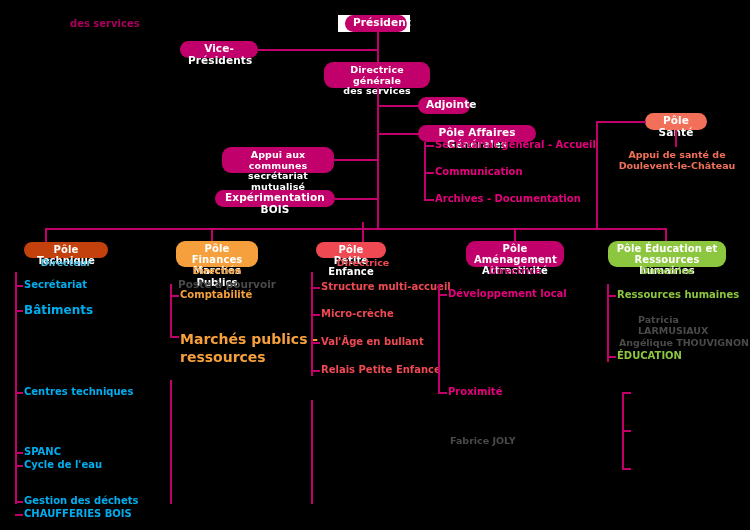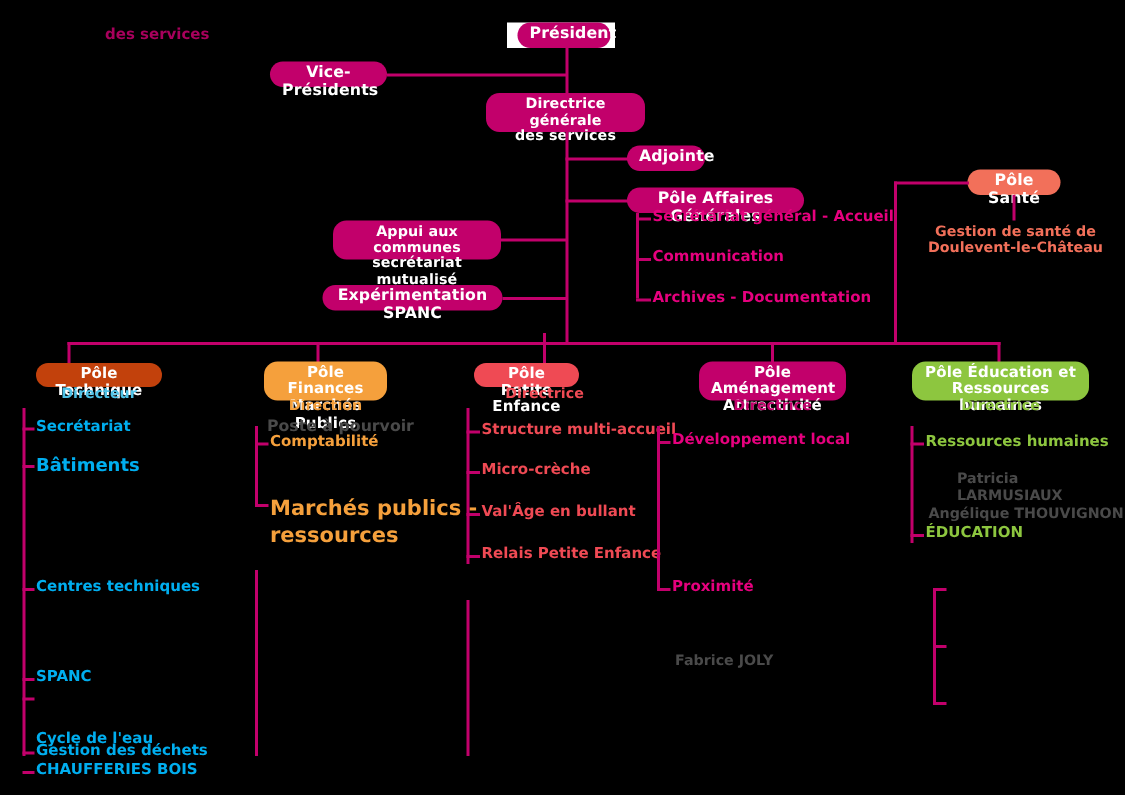--- a/index.html
+++ b/index.html
@@ -74,31 +74,31 @@
   <div class="lbl" style="left:435px;top:166px;font-size:10px;color:#E6007E;">Communication</div>
   <div class="line" style="left:424px;top:172px;width:10px;height:1.6px;"></div>
 
   <div class="lbl" style="left:435px;top:193px;font-size:10px;color:#E6007E;">Archives - Documentation</div>
   <div class="line" style="left:424px;top:199px;width:10px;height:1.6px;"></div>
 
   <div class="badge" style="left:222px;top:147px;width:112px;height:26px;background:#C2006B;font-size:9.5px;padding-top:3px;">Appui aux communes
 secrétariat mutualisé</div>
   <div class="line" style="left:334px;top:159px;width:44px;height:1.6px;"></div>
 
-  <div class="badge" style="left:215px;top:190px;width:120px;height:17px;background:#C2006B;font-size:10.5px;padding-top:2px;">Expérimentation SPANC</div>
+  <div class="badge" style="left:215px;top:190px;width:120px;height:17px;background:#C2006B;font-size:10.5px;padding-top:2px;">Expérimentation BOIS</div>
   <div class="line" style="left:335px;top:198px;width:43px;height:1.6px;"></div>
 
   <div class="badge" style="left:645px;top:113px;width:62px;height:17px;background:#F2705A;font-size:10.5px;padding-top:2px;">Pôle Santé</div>
 
   <div class="line" style="left:596px;top:121px;width:50px;height:1.6px;"></div>
 
   <div class="line" style="left:596px;top:121px;width:1.6px;height:108px;"></div>
 
   <div class="line" style="left:675px;top:130px;width:1.6px;height:17px;"></div>
-  <div class="lbl ctr" style="left:613px;top:150px;width:128px;font-size:9.5px;color:#F2705A;text-align:center;">Gestion de santé de
+  <div class="lbl ctr" style="left:613px;top:150px;width:128px;font-size:9.5px;color:#F2705A;text-align:center;">Appui de santé de
 Doulevent-le-Château</div>
 
   <div class="line" style="left:45px;top:228px;width:622px;height:1.6px;"></div>
 
   <div class="line" style="left:45px;top:228px;width:1.6px;height:16px;"></div>
   <div class="line" style="left:211px;top:228px;width:1.6px;height:16px;"></div>
   <div class="line" style="left:362px;top:222px;width:1.6px;height:22px;"></div>
   <div class="line" style="left:514px;top:228px;width:1.6px;height:16px;"></div>
   <div class="line" style="left:665px;top:228px;width:1.6px;height:16px;"></div>
 
@@ -112,21 +112,21 @@
 
   <div class="lbl" style="left:24px;top:304px;font-size:12px;color:#00AEEF;">Bâtiments</div>
   <div class="line" style="left:15px;top:310px;width:8px;height:1.6px;"></div>
 
   <div class="lbl" style="left:24px;top:386px;font-size:10px;color:#00AEEF;">Centres techniques</div>
   <div class="line" style="left:15px;top:392px;width:8px;height:1.6px;"></div>
 
   <div class="lbl" style="left:24px;top:446px;font-size:10px;color:#00AEEF;">SPANC</div>
   <div class="line" style="left:15px;top:452px;width:8px;height:1.6px;"></div>
 
-  <div class="lbl" style="left:24px;top:459px;font-size:10px;color:#00AEEF;margin-top:28px;">Cycle de l'eau</div>
+  <div class="lbl" style="left:24px;top:459px;font-size:10px;color:#00AEEF;">Cycle de l'eau</div>
   <div class="line" style="left:15px;top:465px;width:8px;height:1.6px;"></div>
 
   <div class="lbl" style="left:24px;top:495px;font-size:10px;color:#00AEEF;">Gestion des déchets</div>
   <div class="line" style="left:15px;top:501px;width:8px;height:1.6px;"></div>
 
   <div class="lbl" style="left:24px;top:508px;font-size:10px;color:#00AEEF;">CHAUFFERIES BOIS</div>
   <div class="line" style="left:15px;top:514px;width:8px;height:1.6px;"></div>
 
   <div class="badge" style="left:176px;top:241px;width:82px;height:26px;background:#F5A03C;font-size:10px;padding-top:2px;">Pôle Finances
 Marchés Publics</div>

